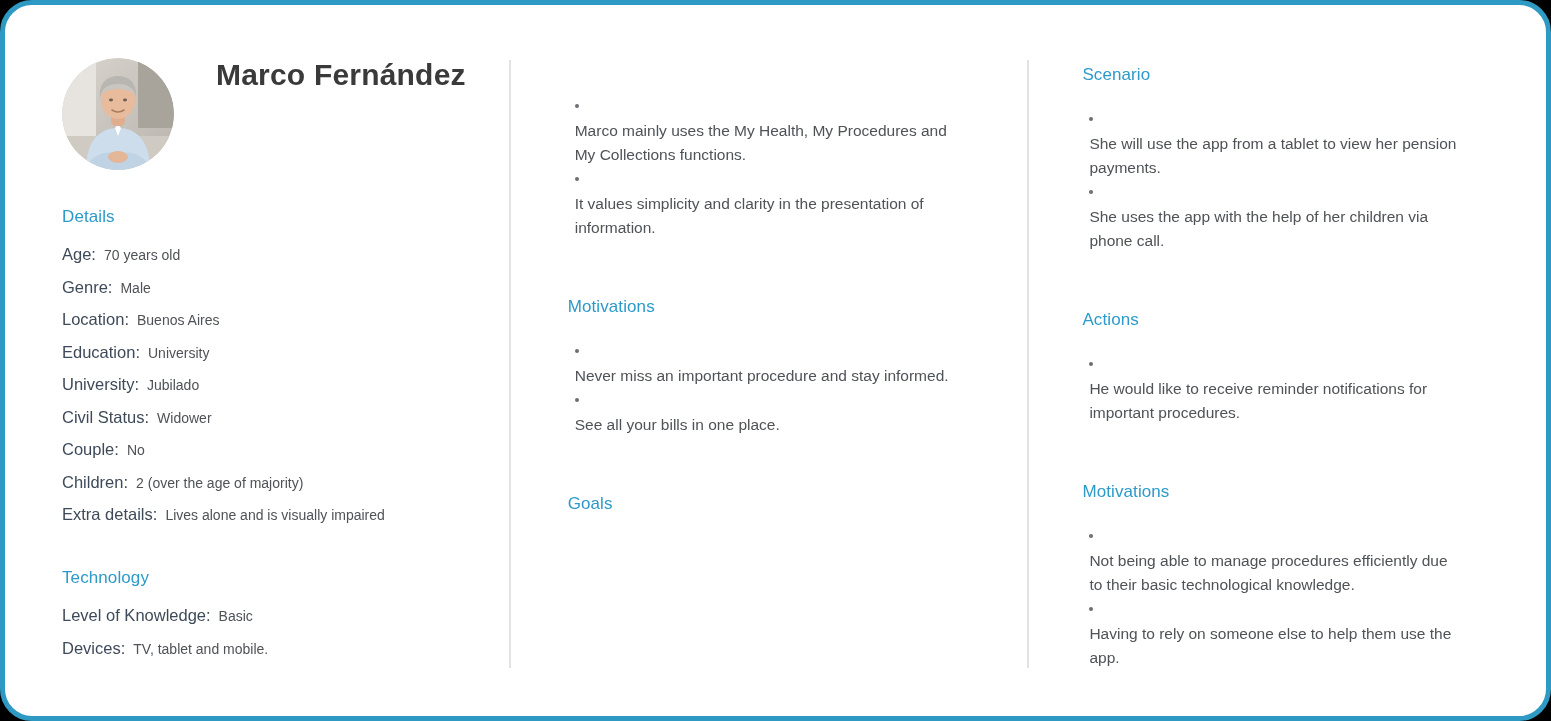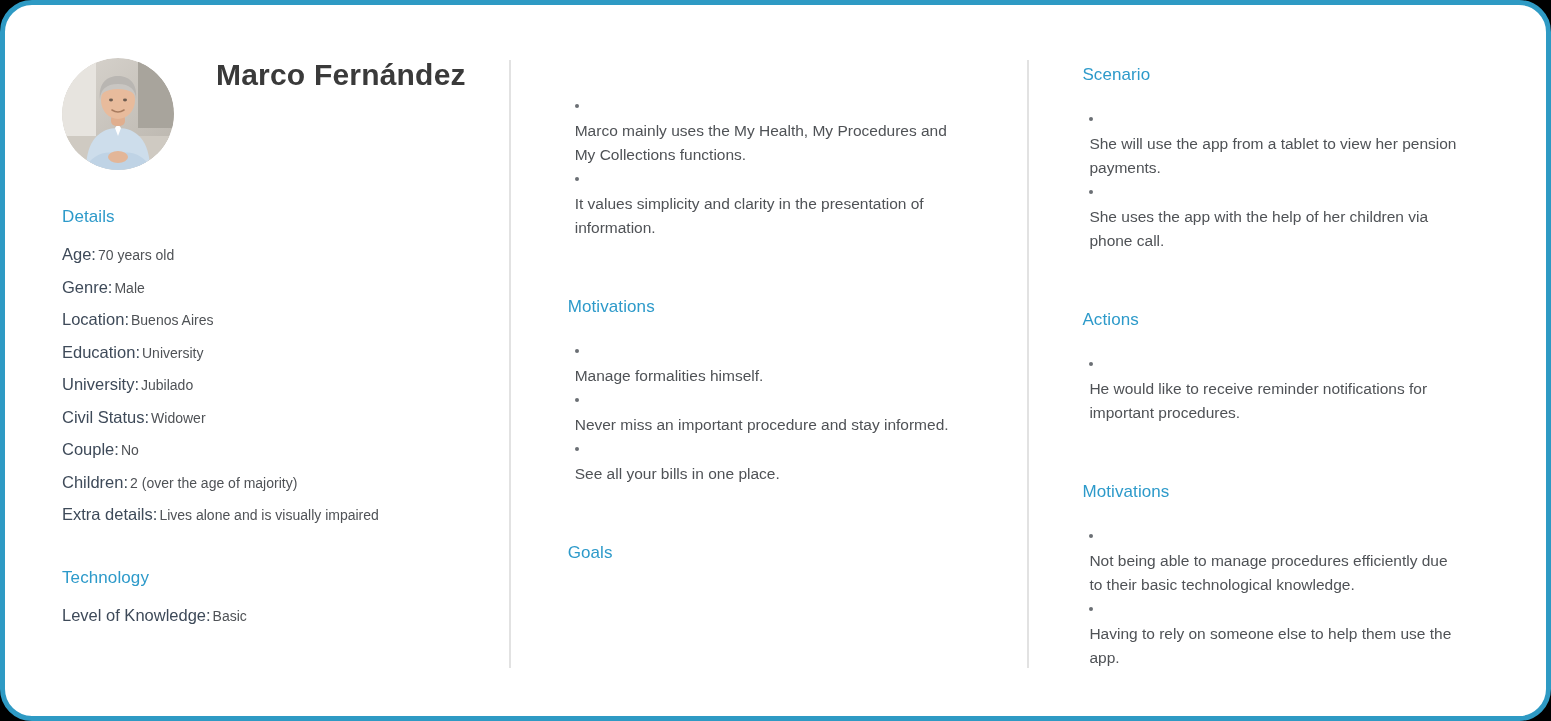--- a/index.html
+++ b/index.html
@@ -78,21 +78,21 @@
     white-space:nowrap;
   }
   .detail-label{
     font-size:16.5px;
     font-weight:400;
     color:var(--label);
   }
   .detail-value{
     font-size:14px;
     color:var(--body-text);
-    margin-left:2px;
+    margin-left:8px;
   }
   .tech-block{margin-top:43px;}
 
   
   .col-mid{
     width:518px;
     padding:89px 40px 0 62px;
   }
   .col-right{
     width:529px;
@@ -179,43 +179,40 @@
         <div class="detail-row"><span class="detail-label">University:</span><span class="detail-value">Jubilado</span></div>
         <div class="detail-row"><span class="detail-label">Civil Status:</span><span class="detail-value">Widower</span></div>
         <div class="detail-row"><span class="detail-label">Couple:</span><span class="detail-value">No</span></div>
         <div class="detail-row"><span class="detail-label">Children:</span><span class="detail-value">2 (over the age of majority)</span></div>
         <div class="detail-row"><span class="detail-label">Extra details:</span><span class="detail-value">Lives alone and is visually impaired</span></div>
       </div>
 
       <div class="tech-block">
         <h2 class="section-title">Technology</h2>
         <div class="detail-row"><span class="detail-label">Level of Knowledge:</span><span class="detail-value">Basic</span></div>
+        <div class="detail-row"><span class="detail-label">Devices:</span><span class="detail-value">TV, tablet and mobile.</span></div>
       </div>
     </div>
 
     <div class="col-mid">
       <div class="section">
         <ul class="bullets">
           <li>
               <span class="bullet-dot"></span>
               <span>Marco mainly uses the My Health, My Procedures and My Collections functions.</span>
             </li>
           <li>
               <span class="bullet-dot"></span>
               <span>It values simplicity and clarity in the presentation of information.</span>
             </li>
         </ul>
       </div>
       <div class="section">
         <h2 class="section-title">Motivations</h2>
         <ul class="bullets">
-          <li>
-              <span class="bullet-dot"></span>
-              <span>Manage formalities himself.</span>
-            </li>
           <li>
               <span class="bullet-dot"></span>
               <span>Never miss an important procedure and stay informed.</span>
             </li>
           <li>
               <span class="bullet-dot"></span>
               <span>See all your bills in one place.</span>
             </li>
         </ul>
       </div>

